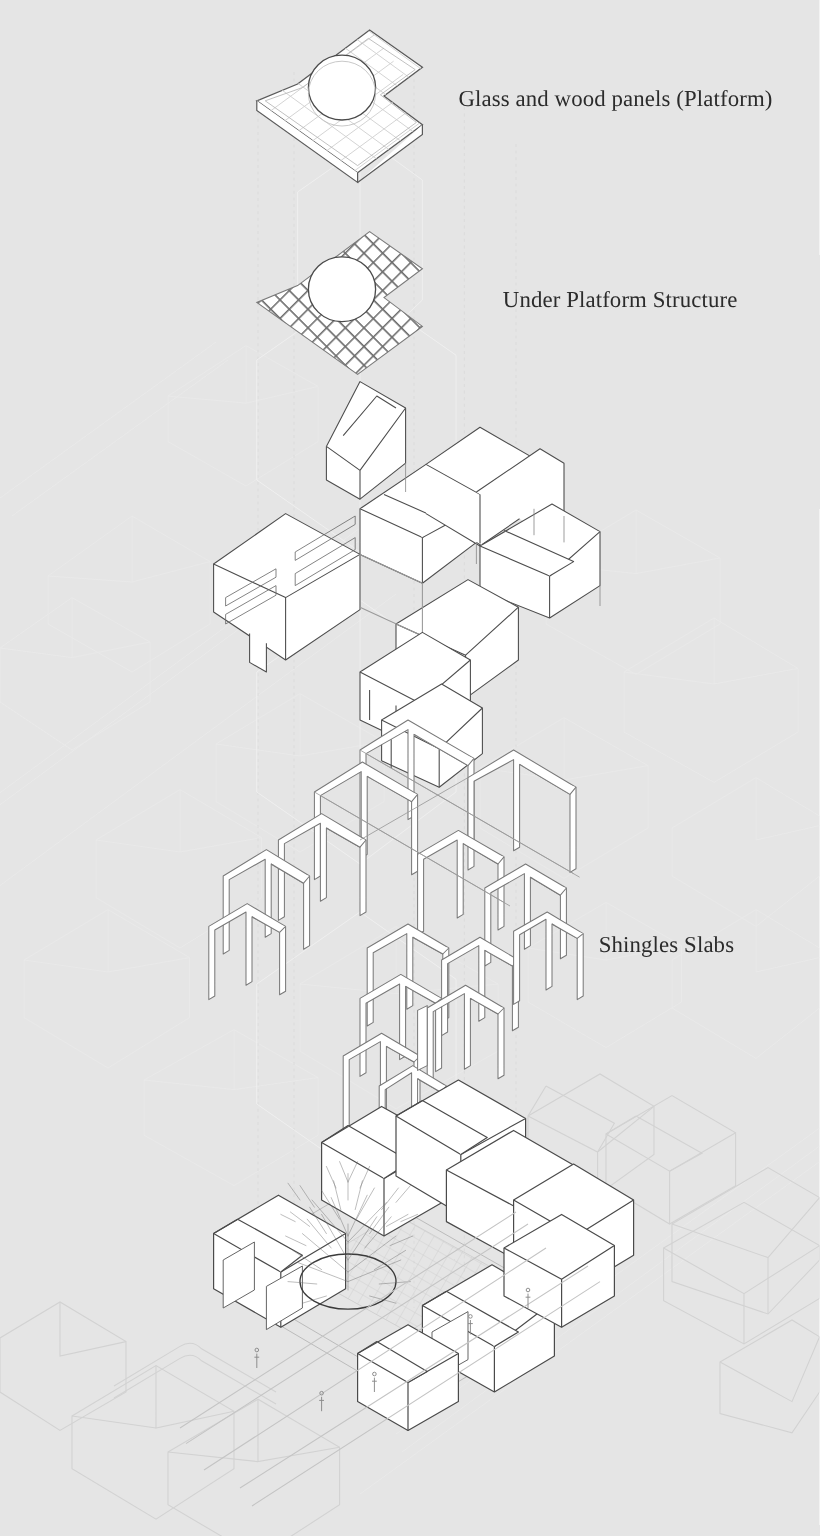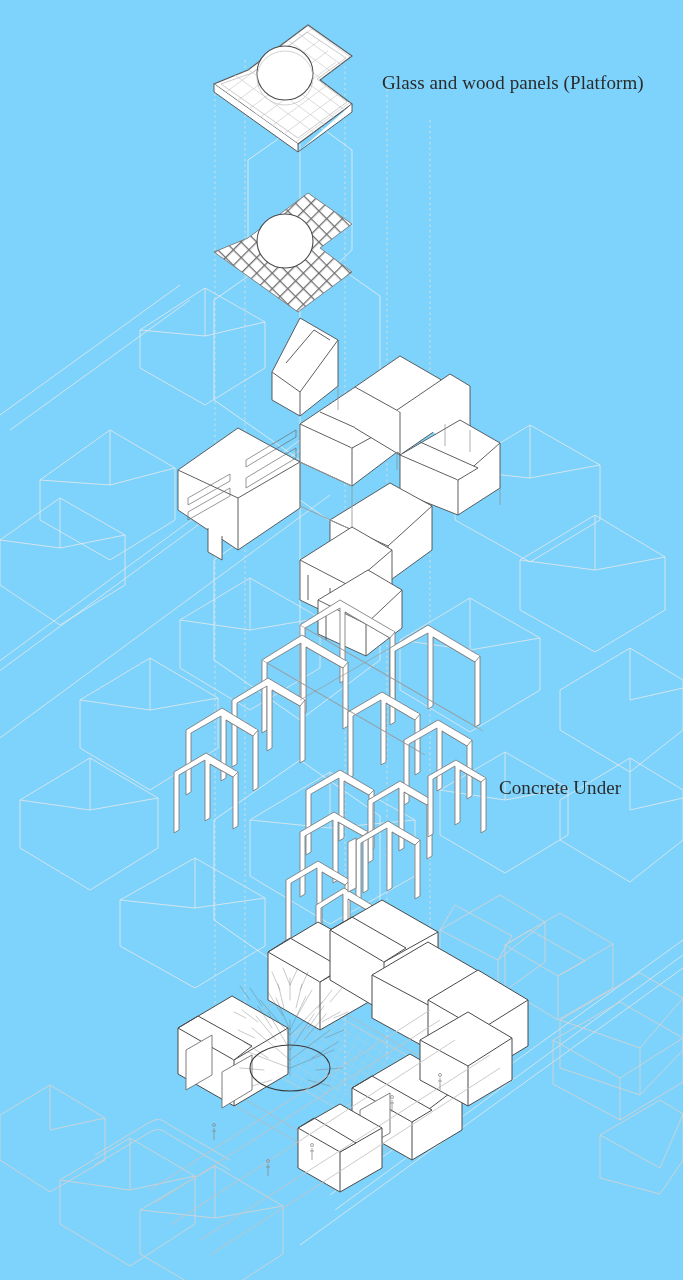--- a/index.html
+++ b/index.html
@@ -7,21 +7,21 @@
     padding: 0;
     background: #ffffff;
   }
   body {
     font-family: "Liberation Serif", "DejaVu Serif", serif;
   }
   #page {
     position: relative;
     width: 683px;
     height: 1280px;
-    background: #7dd3fc;
+    background: #e5e5e5;
     overflow: hidden;
   }
   #diagram {
     position: absolute;
     left: 0; top: 0;
     width: 683px;
     height: 1280px;
   }
   .label {
     position: absolute;
@@ -362,17 +362,18 @@
         <path d="M392 1100 L392 1112 M390 1103 L394 1103"></path>
         <circle cx="392" cy="1097" r="1.5"></circle>
         <path d="M440 1078 L440 1090 M438 1081 L442 1081"></path>
         <circle cx="440" cy="1075" r="1.5"></circle>
       </g>
     </g>
   </svg>
 
   <div class="label" id="label-platform">Glass and wood panels (Platform)</div>
 
-
-
-  <div class="label" id="label-slabs">Concrete Under</div>
+  <div class="label" id="label-structure">Under Platform Structure</div>
+
+
+  <div class="label" id="label-slabs">Shingles Slabs</div>
 
 </div>
 
 </body></html>

